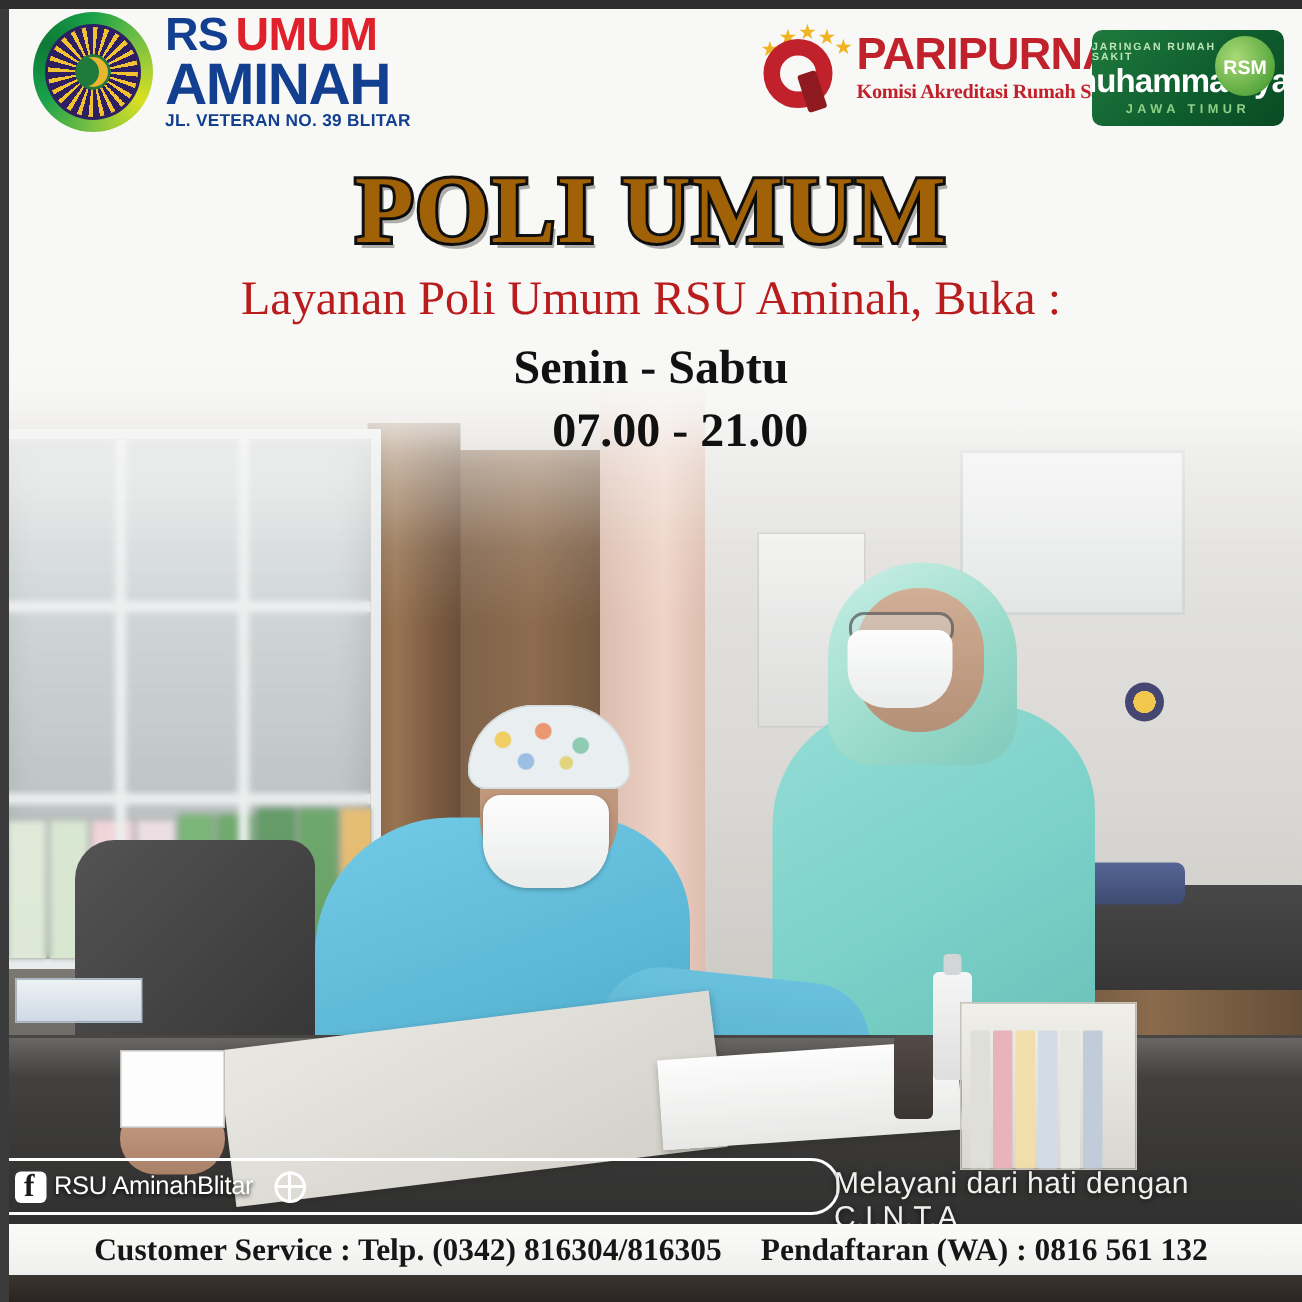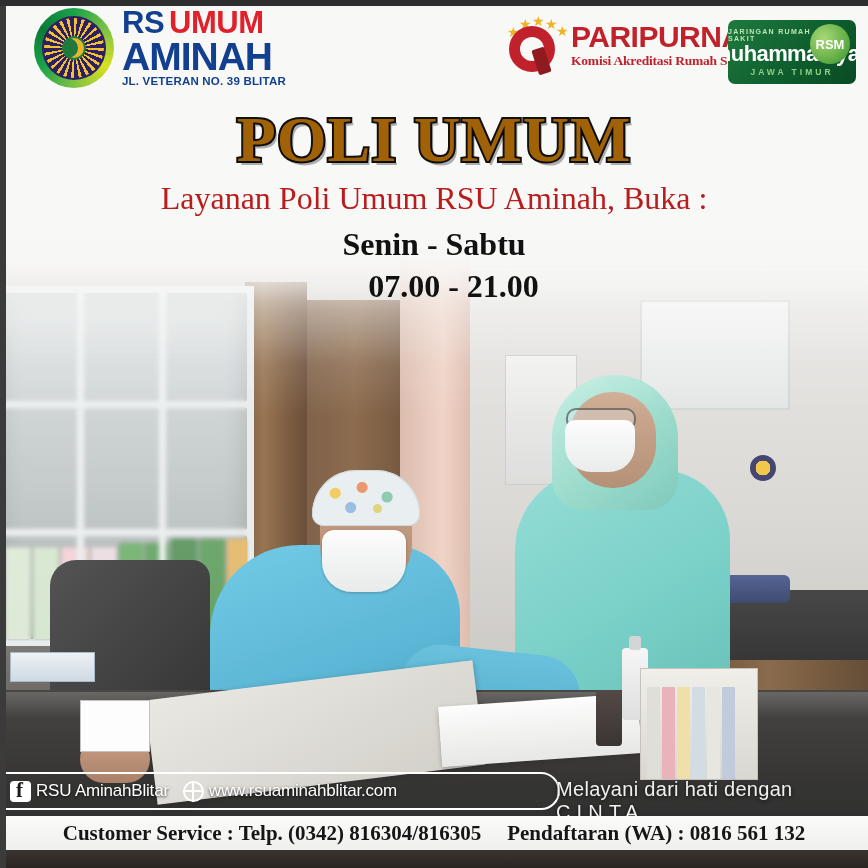--- a/index.html
+++ b/index.html
@@ -145,21 +145,21 @@
       repeating-linear-gradient(0deg,#f6f6f5 0 54px,#f1f1f0 54px 56px),
       repeating-linear-gradient(90deg,#f7f7f6 0 168px,#eeeeed 168px 170px);
   }
   .header-fade{position:absolute;left:0;top:0;width:868px;height:300px;
     background:linear-gradient(180deg,#f8f8f7 0 72%,rgba(248,248,247,.0) 100%);}
 
   .edge-left{position:absolute;left:0;top:0;width:6px;height:868px;background:#3b3b3b;z-index:40;}
   .top-strip{position:absolute;left:0;top:0;width:868px;height:6px;background:#2e2e2e;z-index:40;}
 
   
-  .logo-block{position:absolute;left:34px;top:8px;display:flex;align-items:center;gap:8px;z-index:30;}
+  .logo-block{position:absolute;left:22px;top:8px;display:flex;align-items:center;gap:8px;z-index:30;}
   .mu-emblem{position:relative;width:80px;height:80px;border-radius:50%;
     background:conic-gradient(from 0deg,#1aa24a,#7ec242,#d9e021,#7ec242,#1aa24a,#0d7a37,#1aa24a);
     display:flex;align-items:center;justify-content:center;}
   .mu-emblem::before{content:"";position:absolute;width:64px;height:64px;border-radius:50%;
     background:#2e1f63;}
   .mu-rays{position:absolute;width:60px;height:60px;border-radius:50%;
     background:
       repeating-conic-gradient(from 0deg,#f2c230 0deg 6deg,#2e1f63 6deg 15deg);}
   .mu-core{position:absolute;width:30px;height:30px;border-radius:50%;
     background:radial-gradient(circle,#1f7a3c 0 55%,#18623100 56%);
@@ -378,21 +378,20 @@
   <div class="sub2">Senin - Sabtu</div>
   <div class="sub3">07.00 - 21.00</div>
 
   <div class="social-pill">
     <div class="soc-item">
       <span class="ic ic-fb"></span>
       <span class="lbl">RSU AminahBlitar</span>
     </div>
     <div class="soc-item">
       <span class="ic ic-web"></span>
-      <span class="lbl">www.rsuaminahblitar.com</span>
     </div>
   </div>
 
   <div class="tagline">Melayani dari hati dengan C.I.N.T.A</div>
 
   <div class="footer">
     <span>Customer Service : Telp. (0342) 816304/816305</span>
     <span>Pendaftaran (WA) : 0816 561 132</span>
   </div>
   <div class="footer-bottom"></div>

